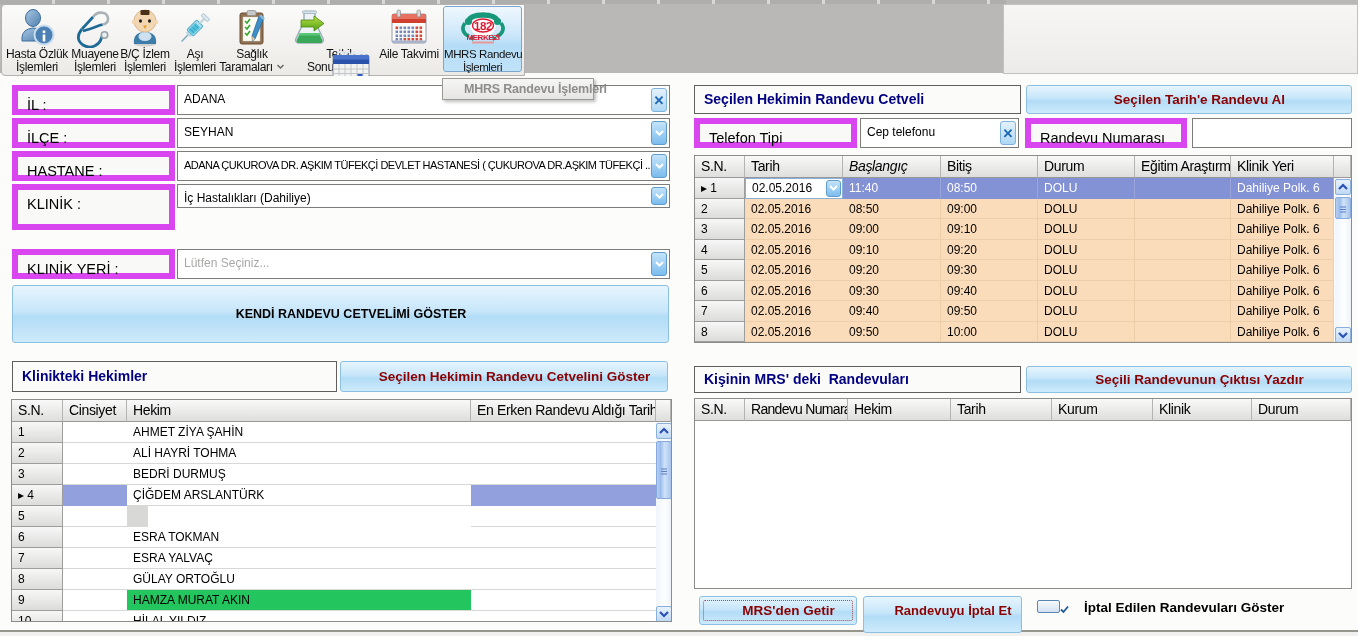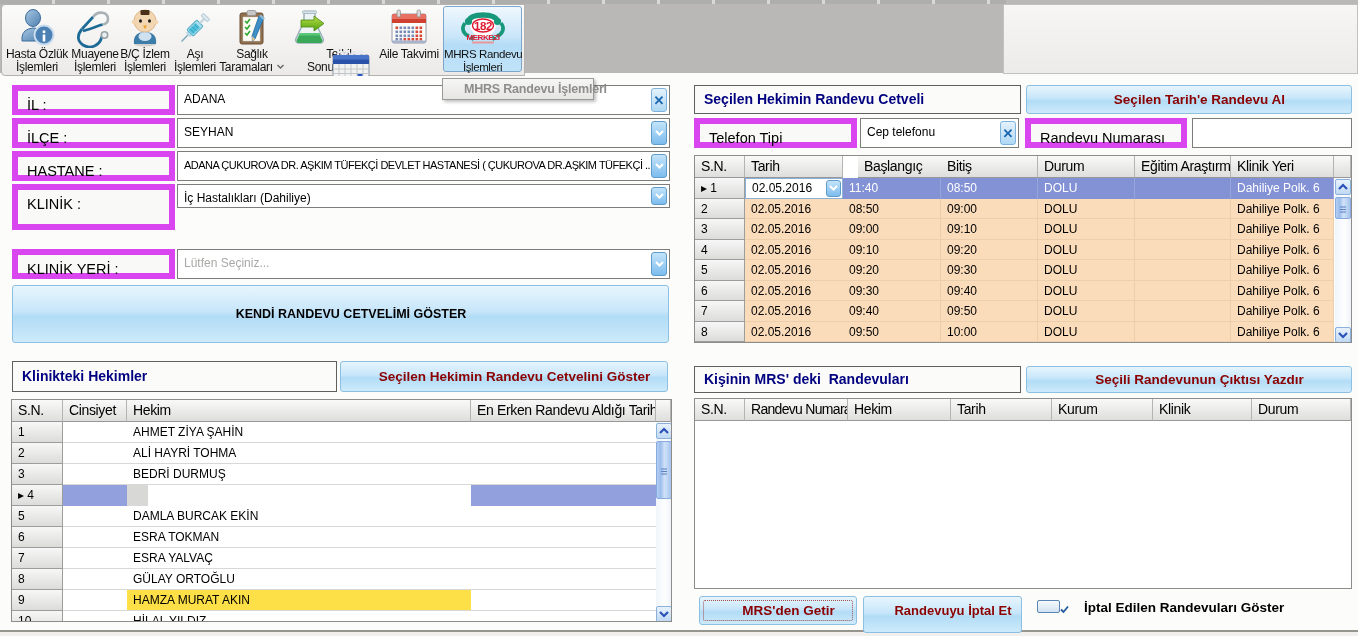--- a/index.html
+++ b/index.html
@@ -261,40 +261,40 @@
     <div class="sn" style="left:0;top:43px;width:51px;height:21px;">2</div>
     <div class="cell" style="left:51px;top:43px;width:64px;height:21px;background:#fff;border-bottom:1px solid #d8d8d6;"></div>
     <div class="cell" style="left:115px;top:43px;width:344px;height:21px;background:#fff;border-bottom:1px solid #d8d8d6;">ALİ HAYRİ TOHMA</div>
     <div class="cell" style="left:459px;top:43px;width:185px;height:21px;background:#fff;border-bottom:1px solid #d8d8d6;"></div>
     <div class="sn" style="left:0;top:64px;width:51px;height:21px;">3</div>
     <div class="cell" style="left:51px;top:64px;width:64px;height:21px;background:#fff;border-bottom:1px solid #d8d8d6;"></div>
     <div class="cell" style="left:115px;top:64px;width:344px;height:21px;background:#fff;border-bottom:1px solid #d8d8d6;">BEDRİ DURMUŞ</div>
     <div class="cell" style="left:459px;top:64px;width:185px;height:21px;background:#fff;border-bottom:1px solid #d8d8d6;"></div>
     <div class="sn" style="left:0;top:85px;width:51px;height:21px;"><span style="font-size:12px;">▸</span>&nbsp;4</div>
     <div class="cell" style="left:51px;top:85px;width:64px;height:21px;background:#93a0de;border-bottom:1px solid #93a0de;"></div>
+    <div class="cell" style="left:115px;top:85px;width:344px;height:21px;background:#fff;border-bottom:1px solid #d8d8d6;">ÇİĞDEM ARSLANTÜRK</div>
     <div class="cell" style="left:459px;top:85px;width:185px;height:21px;background:#93a0de;border-bottom:1px solid #93a0de;"></div>
     <div class="sn" style="left:0;top:106px;width:51px;height:21px;">5</div>
     <div class="cell" style="left:51px;top:106px;width:64px;height:21px;background:#fff;border-bottom:1px solid #d8d8d6;"></div>
-    <div class="cell" style="left:115px;top:106px;width:344px;height:21px;background:#fff;border-bottom:1px solid #d8d8d6;">DAMLA BURCAK EKİN</div>
     <div class="cell" style="left:459px;top:106px;width:185px;height:21px;background:#fff;border-bottom:1px solid #d8d8d6;"></div>
     <div class="sn" style="left:0;top:127px;width:51px;height:21px;">6</div>
     <div class="cell" style="left:51px;top:127px;width:64px;height:21px;background:#fff;border-bottom:1px solid #d8d8d6;"></div>
     <div class="cell" style="left:115px;top:127px;width:344px;height:21px;background:#fff;border-bottom:1px solid #d8d8d6;">ESRA TOKMAN</div>
     <div class="cell" style="left:459px;top:127px;width:185px;height:21px;background:#fff;border-bottom:1px solid #d8d8d6;"></div>
     <div class="sn" style="left:0;top:148px;width:51px;height:21px;">7</div>
     <div class="cell" style="left:51px;top:148px;width:64px;height:21px;background:#fff;border-bottom:1px solid #d8d8d6;"></div>
     <div class="cell" style="left:115px;top:148px;width:344px;height:21px;background:#fff;border-bottom:1px solid #d8d8d6;">ESRA YALVAÇ</div>
     <div class="cell" style="left:459px;top:148px;width:185px;height:21px;background:#fff;border-bottom:1px solid #d8d8d6;"></div>
     <div class="sn" style="left:0;top:169px;width:51px;height:21px;">8</div>
     <div class="cell" style="left:51px;top:169px;width:64px;height:21px;background:#fff;border-bottom:1px solid #d8d8d6;"></div>
     <div class="cell" style="left:115px;top:169px;width:344px;height:21px;background:#fff;border-bottom:1px solid #d8d8d6;">GÜLAY ORTOĞLU</div>
     <div class="cell" style="left:459px;top:169px;width:185px;height:21px;background:#fff;border-bottom:1px solid #d8d8d6;"></div>
     <div class="sn" style="left:0;top:190px;width:51px;height:21px;">9</div>
     <div class="cell" style="left:51px;top:190px;width:64px;height:21px;background:#fff;border-bottom:1px solid #d8d8d6;"></div>
-    <div class="cell" style="left:115px;top:190px;width:344px;height:21px;background:#fde047;border-bottom:1px solid #d8d8d6;">HAMZA MURAT AKIN</div>
+    <div class="cell" style="left:115px;top:190px;width:344px;height:21px;background:#22c55e;border-bottom:1px solid #d8d8d6;">HAMZA MURAT AKIN</div>
     <div class="cell" style="left:459px;top:190px;width:185px;height:21px;background:#fff;border-bottom:1px solid #d8d8d6;"></div>
     <div class="sn" style="left:0;top:211px;width:51px;height:21px;">10</div>
     <div class="cell" style="left:51px;top:211px;width:64px;height:21px;background:#fff;border-bottom:1px solid #d8d8d6;"></div>
     <div class="cell" style="left:115px;top:211px;width:344px;height:21px;background:#fff;border-bottom:1px solid #d8d8d6;">HİLAL YILDIZ</div>
     <div class="cell" style="left:459px;top:211px;width:185px;height:21px;background:#fff;border-bottom:1px solid #d8d8d6;"></div>
     <div class="sbtrack" style="left:644px;top:22px;width:15px;height:199px;"></div>
     <div class="sbbtn" style="left:644px;top:23px;"><svg width="14" height="14" viewBox="0 0 14 14">
         <path d="M3,9 L7,5 L11,9" fill="none" stroke="#2a52b8" stroke-width="2.2"></path>
       </svg></div>
     <div class="sbthumb" style="left:644px;top:41px;height:58px;"><svg width="14" height="58" viewBox="0 0 14 58">
@@ -308,21 +308,21 @@
 <div class="abs hdrbox" style="left:694px;top:85px;width:327px;height:29px;line-height:27px;">Seçilen Hekimin Randevu Cetveli</div>
 <div class="abs bigbtn dred" style="left:1026px;top:85px;width:326px;height:29px;font-size:13.5px;line-height:27px;">Seçilen Tarih'e Randevu Al</div>
 <div class="abs lblbox" style="left:694px;top:118px;width:163px;height:30px;">Telefon Tipi</div>
 <div class="abs field" style="left:860px;top:118px;width:159px;height:30px;">Cep telefonu<span class="xbtn">✕</span></div>
 <div class="abs lblbox" style="left:1025px;top:118px;width:162px;height:30px;">Randevu Numarası</div>
 <div class="abs field" style="left:1192px;top:118px;width:160px;height:30px;"></div>
 
 <div class="abs grid" id="rgrid" style="left:694px;top:155px;width:658px;height:188px;">
     <div class="gh" style="left:0px;width:50px;">S.N.</div>
     <div class="gh" style="left:50px;width:98px;">Tarih</div>
-    <div class="gh" style="left:163px;width:98px;">Başlangıç</div>
+    <div class="gh" style="left:148px;width:98px;font-style:italic;">Başlangıç</div>
     <div class="gh" style="left:246px;width:97px;">Bitiş</div>
     <div class="gh" style="left:343px;width:97px;">Durum</div>
     <div class="gh" style="left:440px;width:96px;">Eğitim Araştırma...</div>
     <div class="gh" style="left:536px;width:103px;">Klinik Yeri</div>
     <div class="gh" style="left:639px;width:17px;"></div>
     <div class="sn" style="left:0;top:22.0px;width:50px;height:20.5px;line-height:20.5px;"><span style="font-size:12px;">▸</span>&nbsp;1</div>
     <div class="cell" style="left:50px;top:22.0px;width:98px;height:20.5px;background:#fff;border:1px solid #8ab0d8;line-height:18px;">02.05.2016<span class="ddbtn" style="right:1px;top:1px;bottom:1px;width:15px;">
         <svg style="position:absolute;left:1px;top:50%;margin-top:-4px;" width="11" height="8" viewBox="0 0 11 8">
           <path d="M2,2 L5.5,5.5 L9,2" fill="none" stroke="#fff" stroke-width="2"></path>
         </svg>

